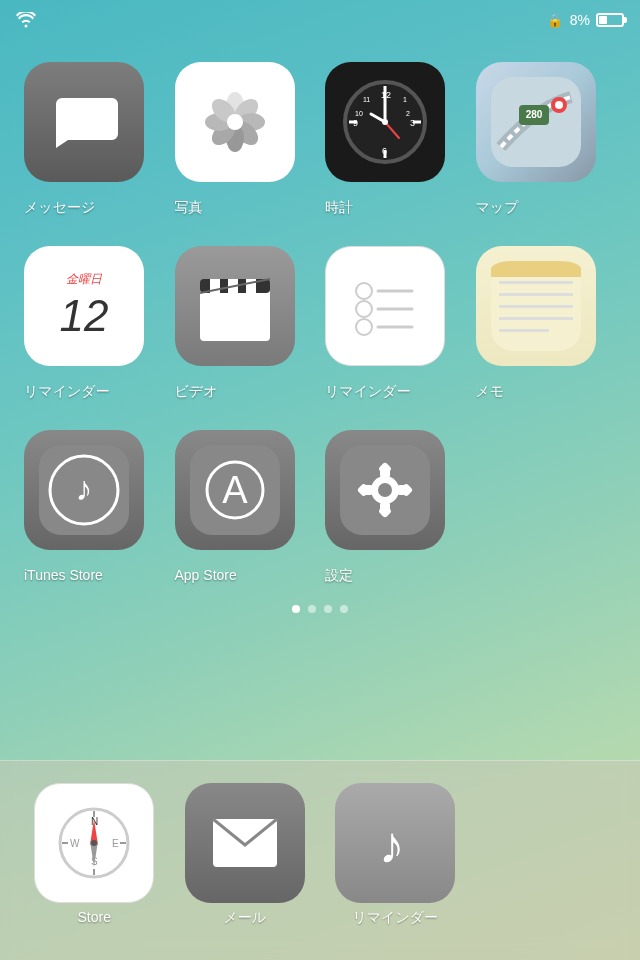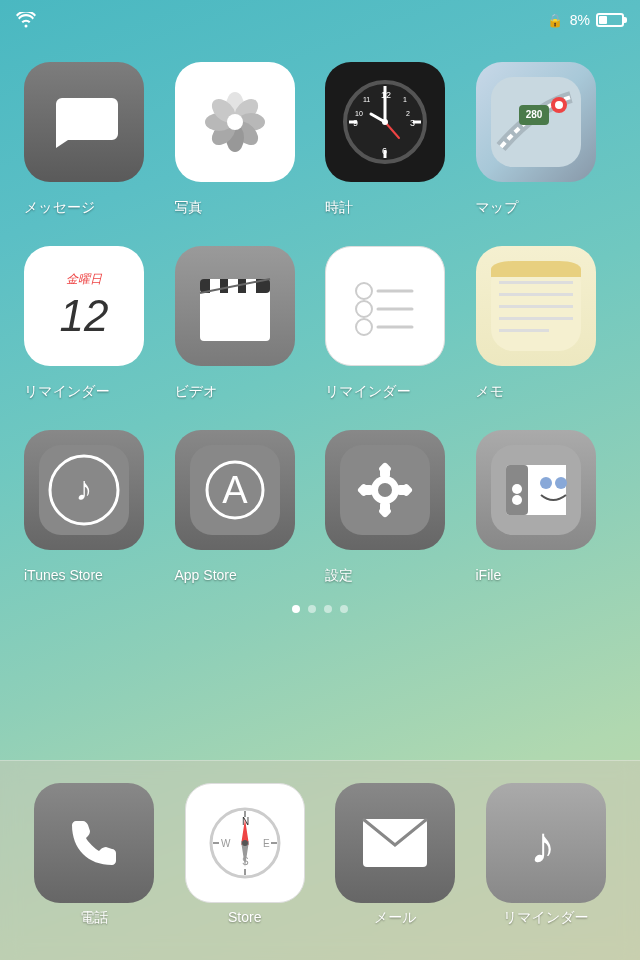--- a/index.html
+++ b/index.html
@@ -450,63 +450,34 @@
             <rect x="-20" y="-20" width="10" height="10" rx="3" fill="white" transform="rotate(45)"></rect>
             <rect x="10" y="-20" width="10" height="10" rx="3" fill="white" transform="rotate(45)"></rect>
             <rect x="-20" y="10" width="10" height="10" rx="3" fill="white" transform="rotate(45)"></rect>
             <rect x="10" y="10" width="10" height="10" rx="3" fill="white" transform="rotate(45)"></rect>
           </g>
         </svg>
       </div>
       <span class="app-label">設定</span>
     </div>
 
-    <div class="app-item">
-      <div class="app-icon icon-ifile">
-        <svg width="90" height="90" viewBox="0 0 90 90">
-          <rect width="90" height="90" rx="22" fill="#aaa"></rect>
-
-          <rect x="15" y="20" width="60" height="50" rx="4" fill="white"></rect>
-
-          <rect x="15" y="20" width="22" height="50" rx="4" fill="#888"></rect>
-          <rect x="37" y="20" width="38" height="50" fill="white"></rect>
-
-          <circle cx="26" cy="44" r="5" fill="white"></circle>
-          <circle cx="26" cy="55" r="5" fill="white"></circle>
-
-          <ellipse cx="55" cy="38" rx="6" ry="6" fill="#88a8d8"></ellipse>
-          <ellipse cx="70" cy="38" rx="6" ry="6" fill="#88a8d8"></ellipse>
-
-          <path d="M50 50 Q62 60 75 50" stroke="#555" stroke-width="2" fill="none"></path>
-        </svg>
-      </div>
-      <span class="app-label">iFile</span>
-    </div>
 
   </div>
 
   <div class="page-dots">
     <div class="dot active"></div>
     <div class="dot"></div>
     <div class="dot"></div>
     <div class="dot"></div>
   </div>
 </div>
 
 <div class="dock">
   <div class="dock-icons">
 
-    <div class="dock-item">
-      <div class="app-icon" style="background:linear-gradient(180deg,#888 0%,#666 100%); border-radius:26px;">
-        <svg width="64" height="64" viewBox="0 0 64 64" fill="white">
-          <path d="M14 10 C12 10 10 12 10 14 C10 38 26 54 50 54 C52 54 54 52 54 50 L54 42 C54 40 52 38 50 38 L44 36 C42 36 40 37 39 38 L37 40 C33 38 26 31 24 27 L26 25 C27 24 28 22 28 20 L26 14 C25 12 23 10 21 10 Z" fill="white"></path>
-        </svg>
-      </div>
-      <span class="dock-label">電話</span>
-    </div>
 
     <div class="dock-item">
       <div class="app-icon" style="background:white; border-radius:26px; border:1px solid #ddd;">
         <svg width="80" height="80" viewBox="0 0 80 80">
           <circle cx="40" cy="40" r="34" fill="none" stroke="#ccc" stroke-width="3"></circle>
 
           <line x1="40" y1="8" x2="40" y2="14" stroke="#999" stroke-width="2"></line>
           <line x1="40" y1="66" x2="40" y2="72" stroke="#999" stroke-width="2"></line>
           <line x1="8" y1="40" x2="14" y2="40" stroke="#999" stroke-width="2"></line>
           <line x1="66" y1="40" x2="72" y2="40" stroke="#999" stroke-width="2"></line>

